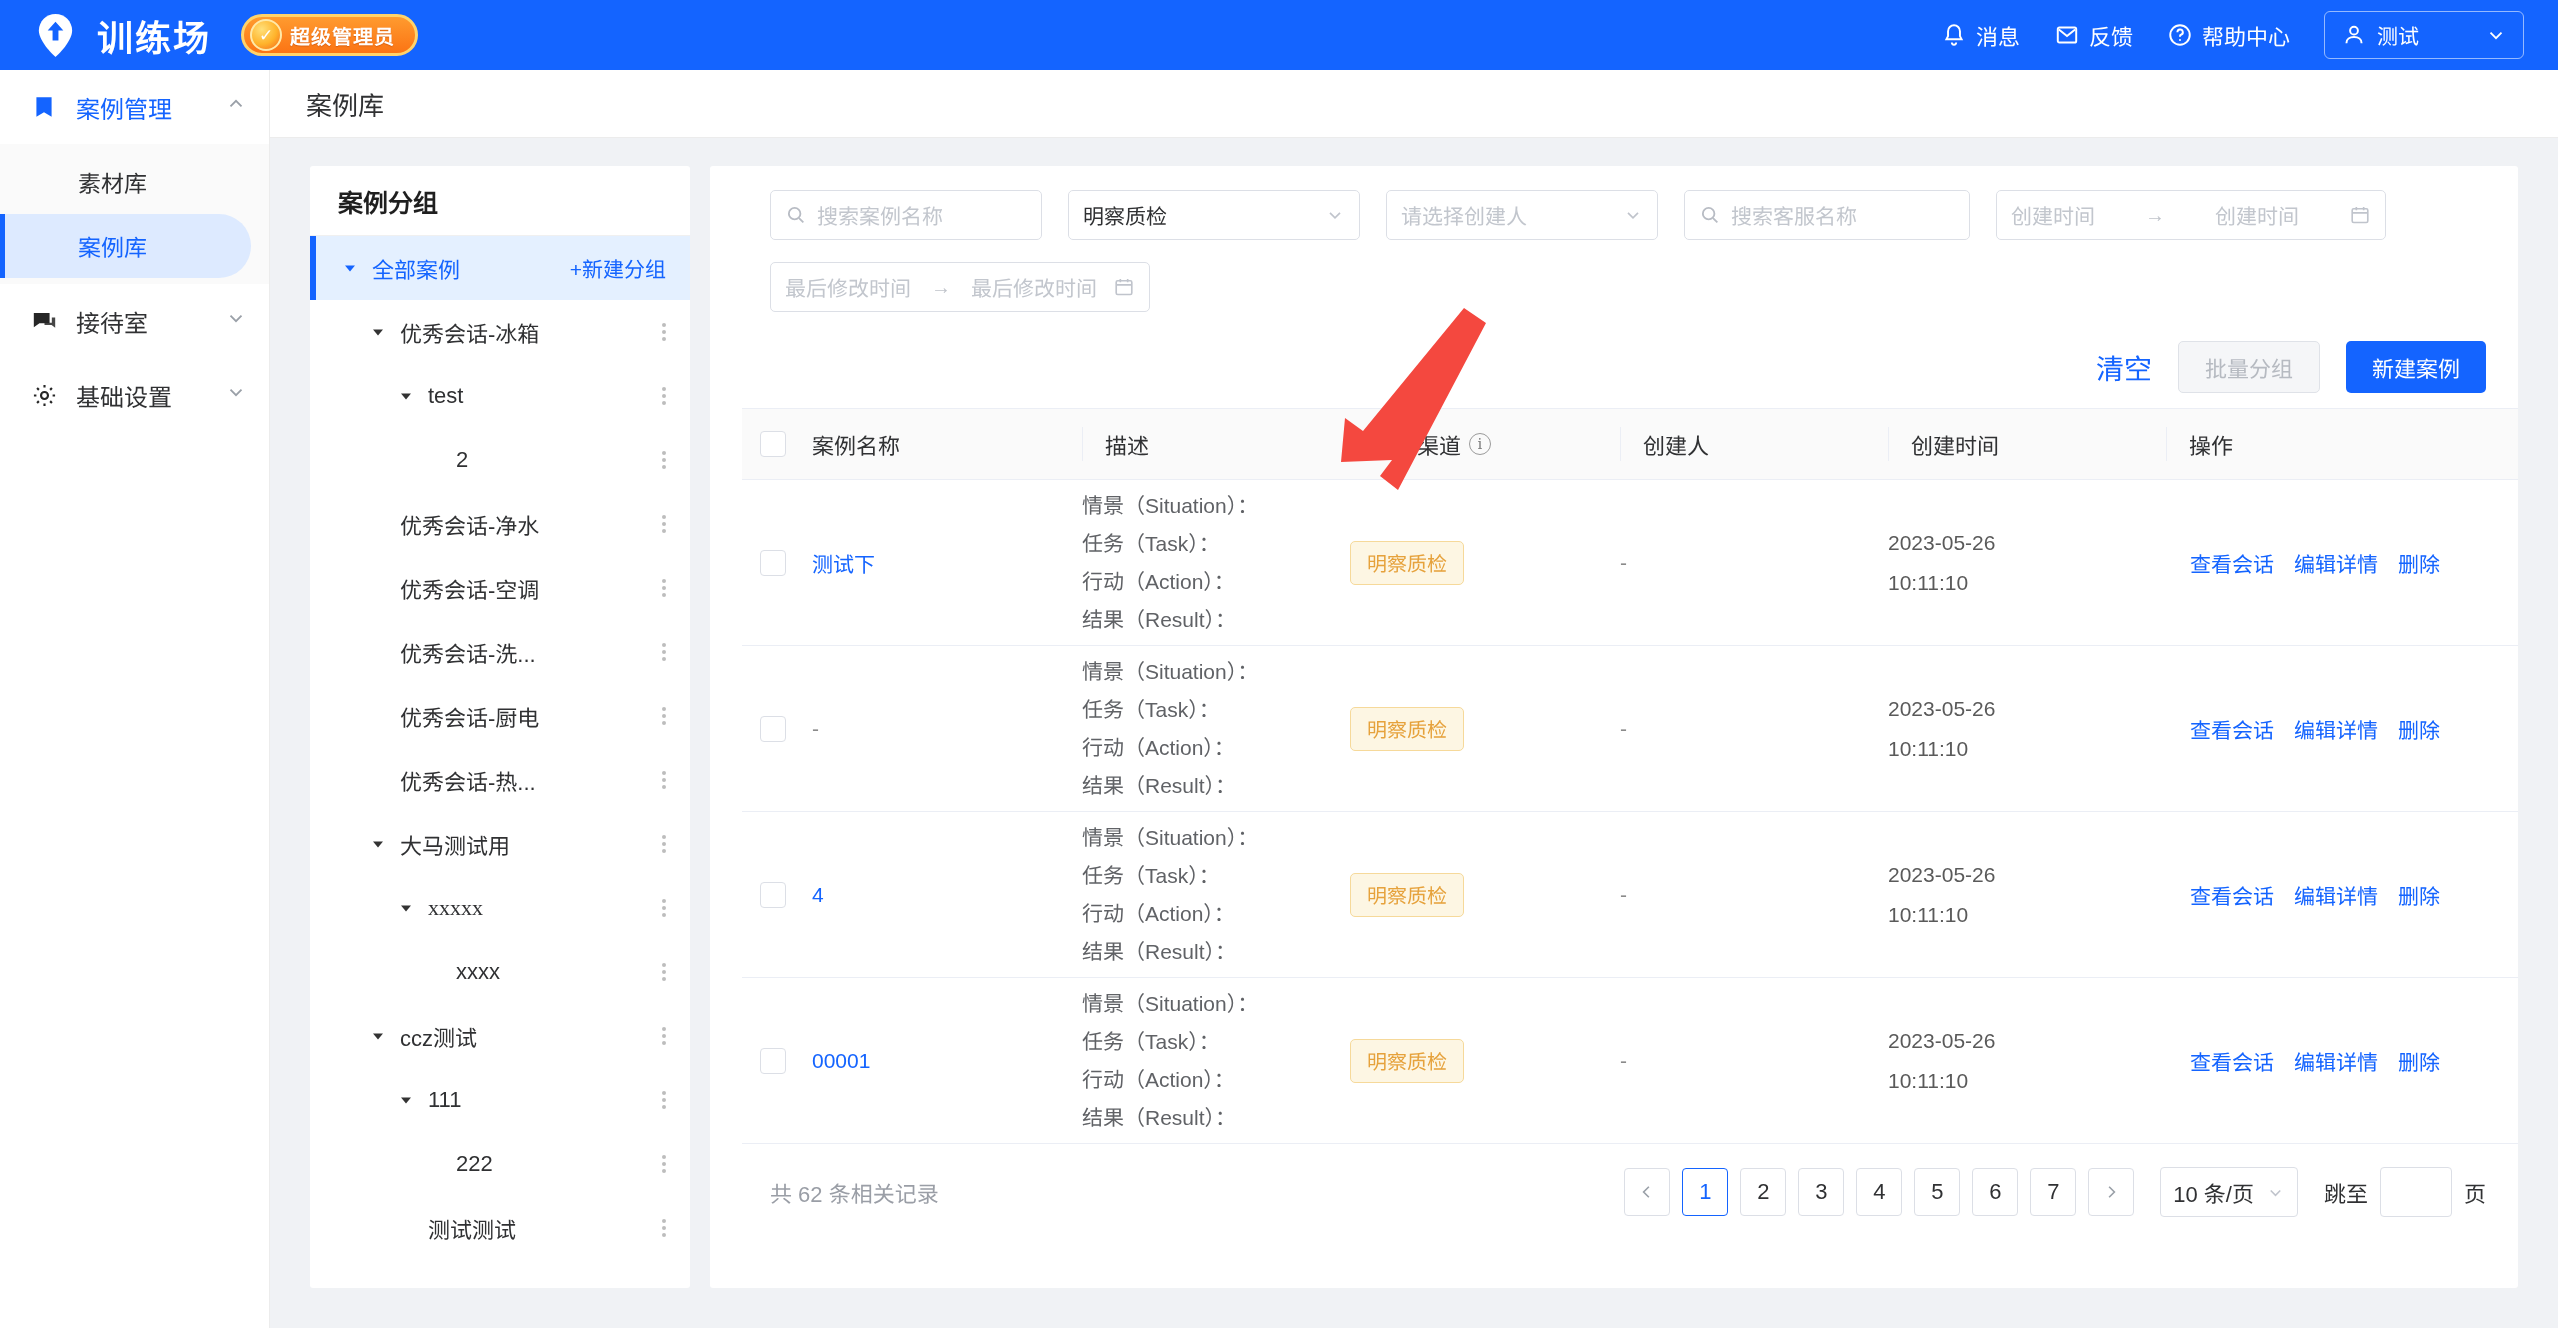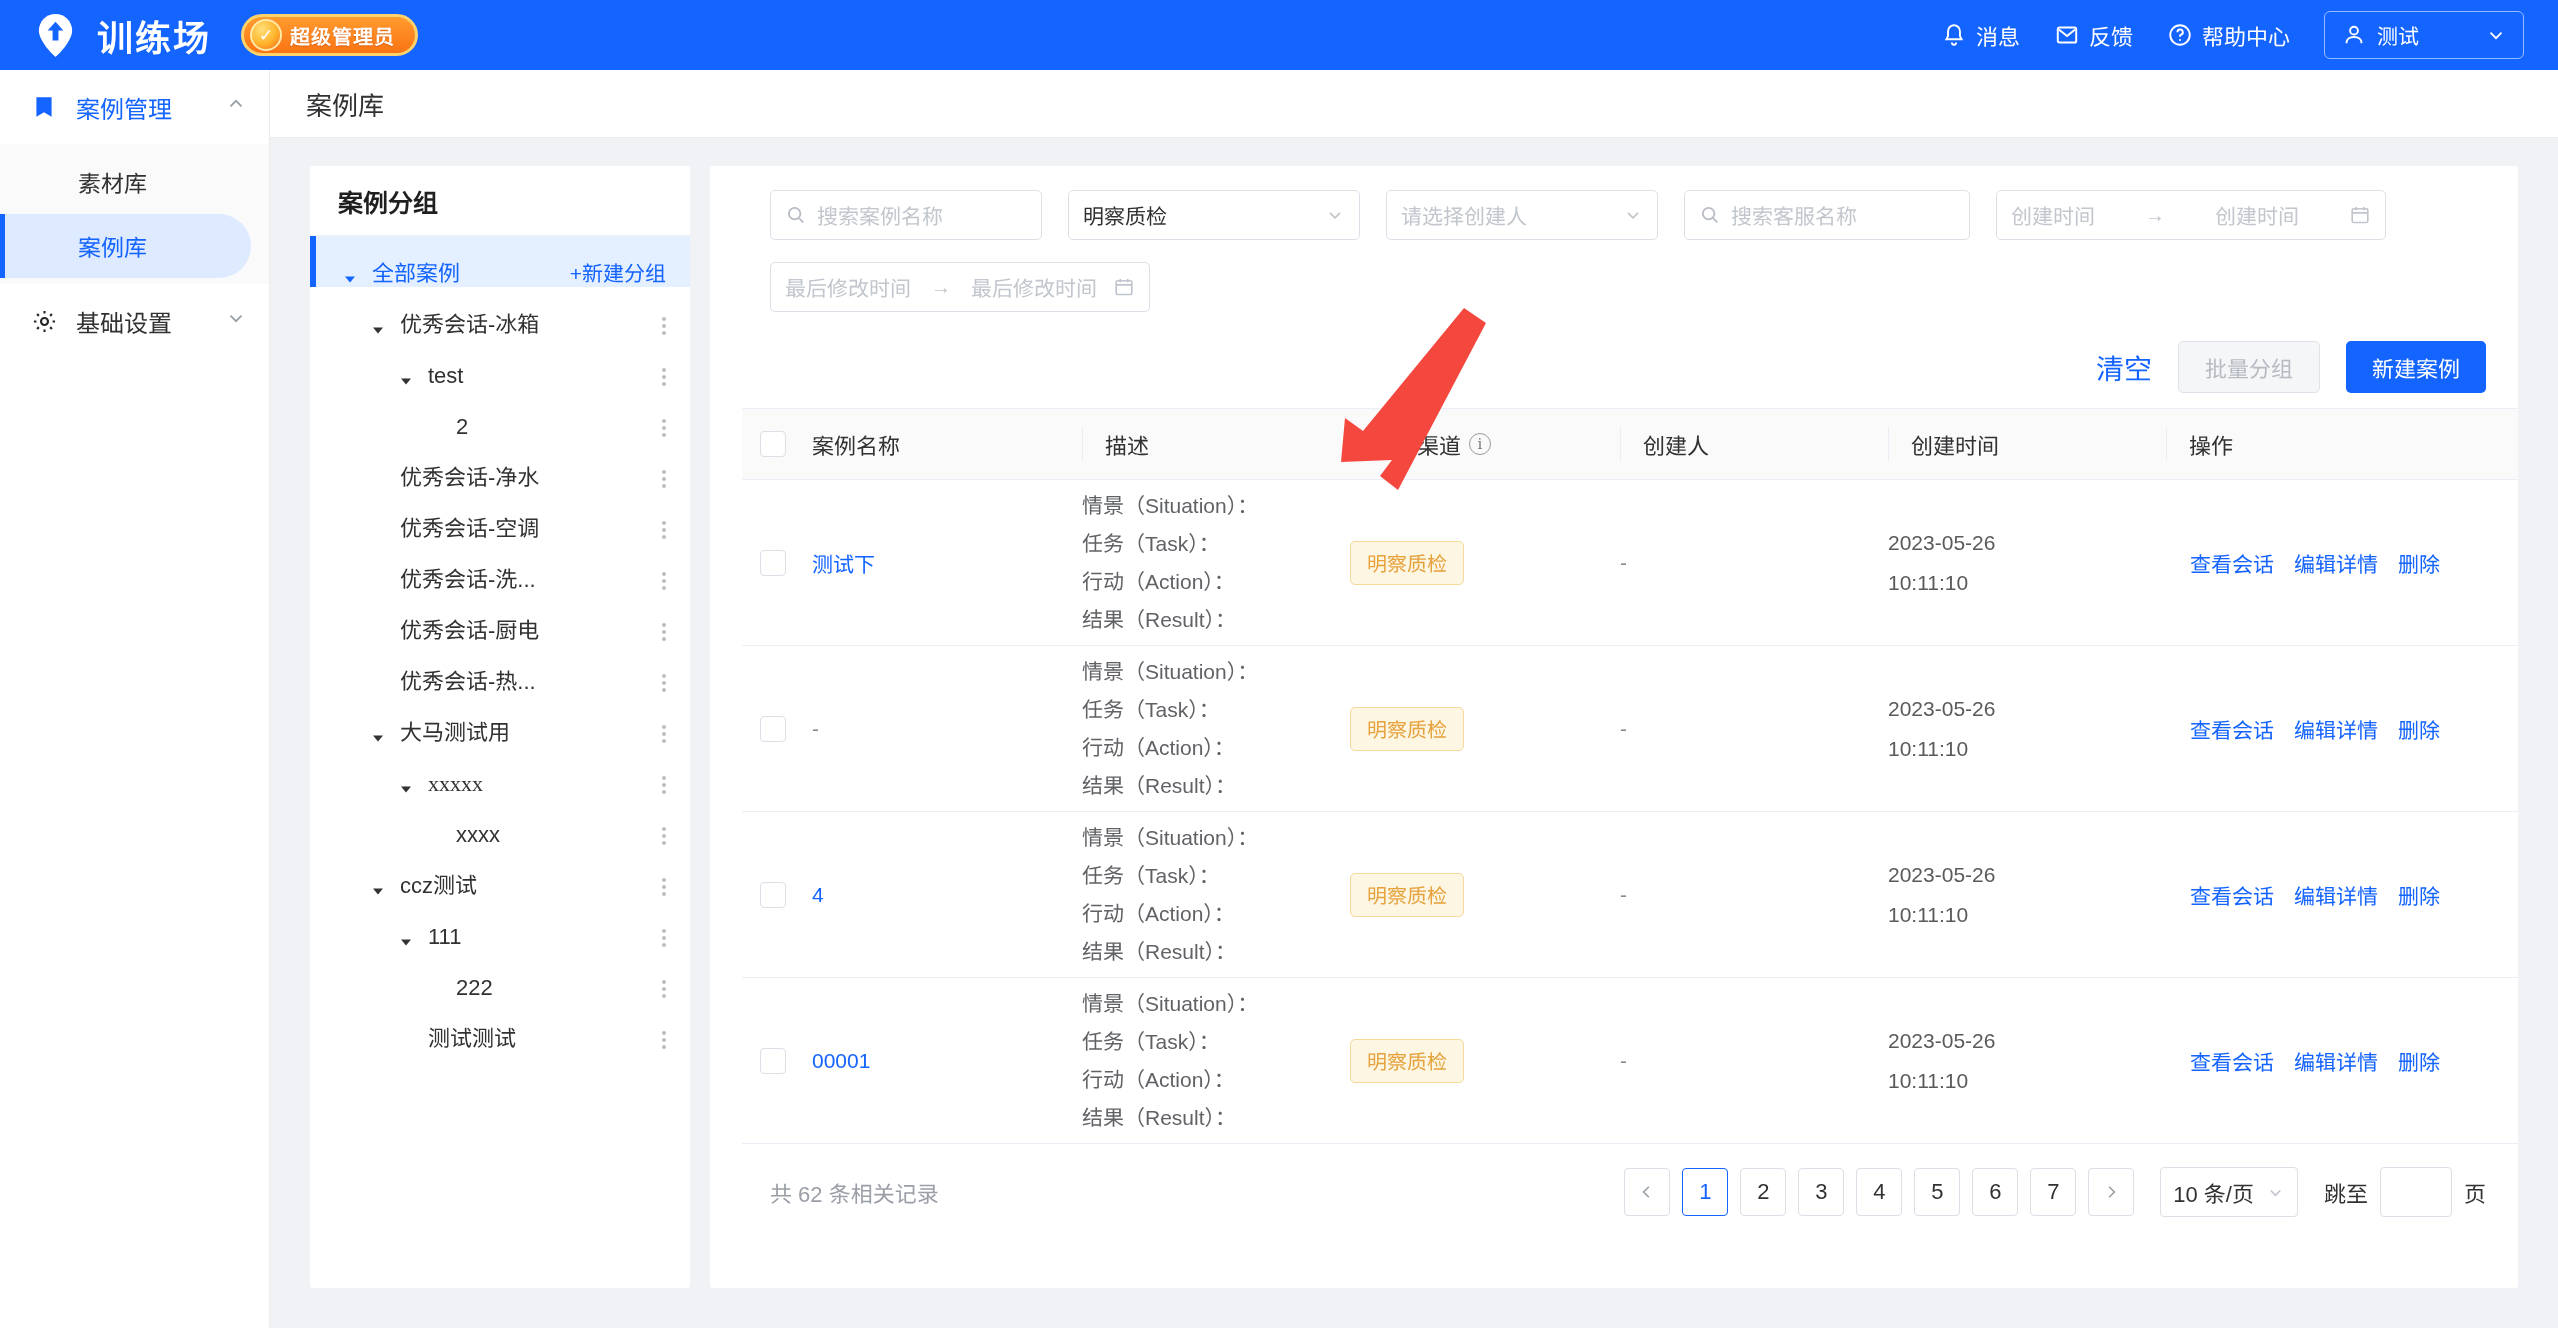--- a/index.html
+++ b/index.html
@@ -104,21 +104,21 @@
     position: absolute; top: 166px; left: 310px; width: 380px; height: 1122px;
     background: #ffffff; border-radius: 3px; overflow: hidden;
   }
   .tree-title {
     height: 70px; display: flex; align-items: center; padding-left: 28px;
     font-size: 25px; font-weight: 700; color: #1f1f1f;
     border-bottom: 1px solid #f0f0f0;
   }
   .tree-body { overflow: hidden; height: 1052px; }
   .tree-row {
-    height: 51px; display: flex; align-items: flex-end;
+    height: 64px; display: flex; align-items: center;
     position: relative; padding-right: 18px; cursor: pointer;
     font-size: 22px; color: #303133;
   }
   .tree-row.active { background: #e4f0ff; color: #1464ff; }
   .tree-row.active::before {
     content: ""; position: absolute; left: 0; top: 0; bottom: 0; width: 6px; background: #1464ff;
   }
   .tree-caret {
     width: 20px; flex: 0 0 20px; display: flex; align-items: center; justify-content: center;
     font-size: 15px; color: #333;
@@ -322,20 +322,34 @@
 
     <div class="nav-sub">
       <div class="nav-sub-item">
         <span>素材库</span>
       </div>
       <div class="nav-sub-item active">
         <span>案例库</span>
       </div>
     </div>
 
+    <div class="nav-group-head">
+      <span class="nav-ico">
+        <svg width="27" height="27" viewBox="0 0 24 24" fill="#262626">
+          <path d="M2.5 4.5h14v9h-9l-5 3.6z"></path>
+          <path d="M18.5 8.5h3v9l-3.2-2.3h-6.3v-2.2h6.5z" opacity=".85"></path>
+        </svg>
+      </span>
+      <span>接待室</span>
+      <span class="chev">
+        <svg width="22" height="22" viewBox="0 0 24 24" fill="none" stroke="#9aa0a8" stroke-width="2">
+            <path d="M6 9.5l6 6 6-6"></path>
+          </svg>
+      </span>
+    </div>
 
     <div class="nav-group-head">
       <span class="nav-ico">
         <svg width="27" height="27" viewBox="0 0 24 24" fill="none" stroke="#262626" stroke-width="1.9">
           <circle cx="12" cy="12" r="3.1"></circle>
           <path d="M12 2.6v2.2M12 19.2v2.2M21.4 12h-2.2M4.8 12H2.6M18.6 5.4l-1.6 1.6M7 17l-1.6 1.6M18.6 18.6L17 17M7 7L5.4 5.4"></path>
         </svg>
       </span>
       <span>基础设置</span>
       <span class="chev">

